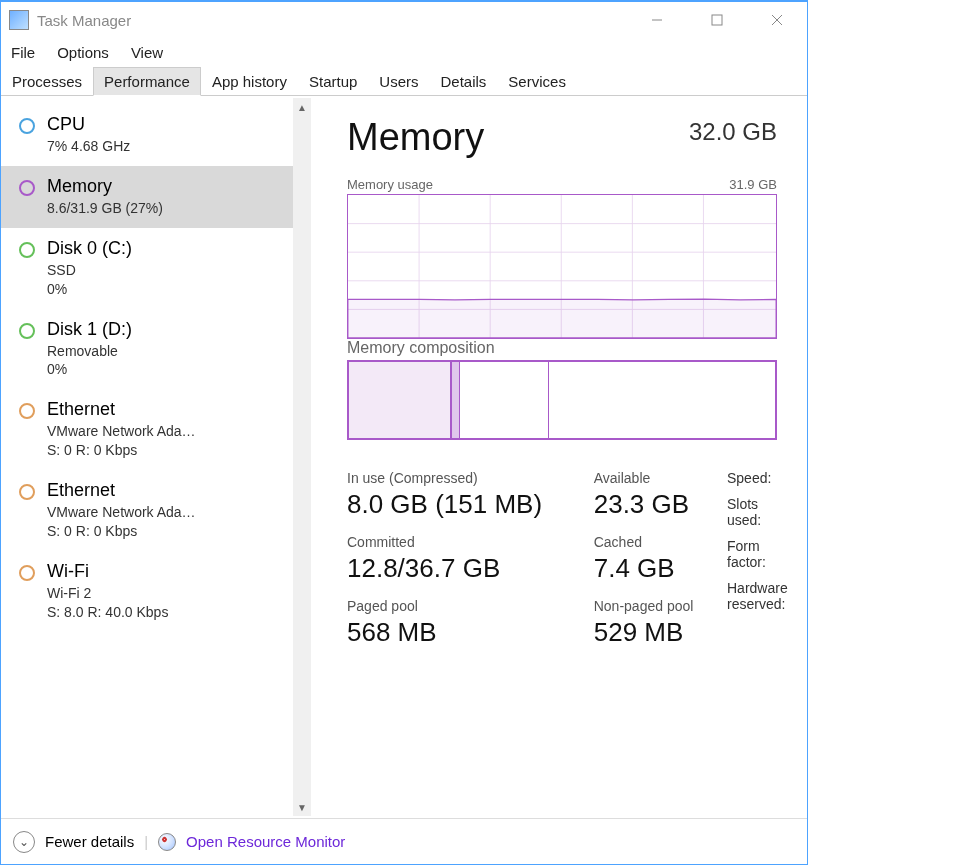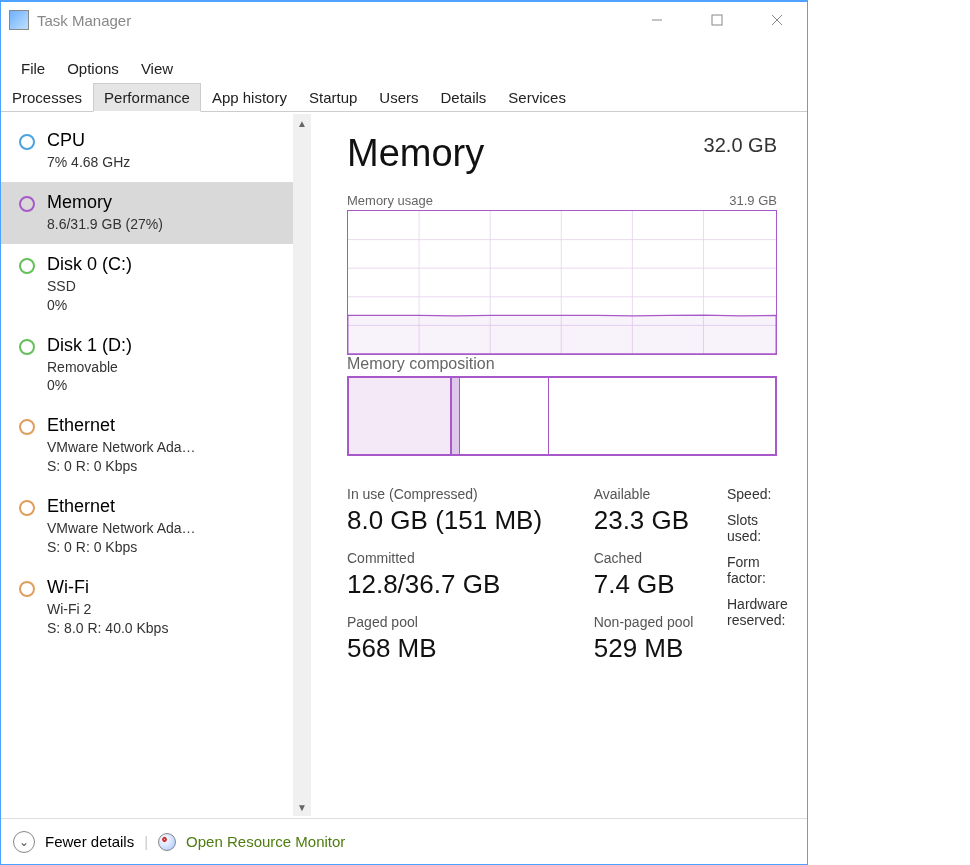--- a/index.html
+++ b/index.html
@@ -5,21 +5,21 @@
   * { box-sizing: border-box; margin: 0; padding: 0; font-family: "Segoe UI", Arial, sans-serif; }
   html, body { width: 970px; height: 865px; overflow: hidden; background: #fff; }
   .window { width: 808px; height: 865px; border: 1px solid #4da3ff; border-top-width: 2px; display: flex; flex-direction: column; position: relative; }
   
   .titlebar { height: 36px; display: flex; align-items: center; padding-left: 8px; color: #888; font-size: 15px; }
   .titlebar .icon { width: 20px; height: 20px; margin-right: 8px; background: linear-gradient(135deg,#6fb0ff,#bfe0ff); border:1px solid #888; }
   .window-controls { position: absolute; top: 0; right: 0; display: flex; }
   .winbtn { width: 60px; height: 36px; display:flex; align-items:center; justify-content:center; color:#888; font-size:16px; }
   .winbtn svg { stroke:#888; }
   
-  .menubar { height: 28px; display:flex; align-items:center; padding-left:16px; gap:14px; font-size:15px; color:#222;margin-top:16px; }
+  .menubar { height: 28px; display:flex; align-items:center; padding-left:6px; gap:14px; font-size:15px; color:#222; }
   .menuitem { padding:2px 4px; }
   
   .tabs { display:flex; border-bottom:1px solid #ccc; font-size:15px; color:#222; height:30px; align-items:flex-end;}
   .tab { padding:5px 10px 5px 10px; border:1px solid transparent; border-bottom:none; position:relative; cursor:default;}
   .tab.active { border:1px solid #ccc; border-bottom:1px solid #fff; background:#e5e5e5; margin-bottom:-1px;}
   
   .body { flex:1; display:flex; position:relative; }
   
   .sidebar-wrap { width:310px; display:flex; flex-direction:column; }
   .sidebar { flex:1; overflow:hidden; position:relative; padding-top:8px;}
@@ -33,21 +33,21 @@
   .si-title { font-size:18px; color:#000; margin-bottom:2px; }
   .si-sub { font-size:14px; color:#333; line-height:1.35; }
   .scrollbar { position:absolute; right:0; top:2px; bottom:2px; width:18px; background:#f0f0f0; }
   .scrollbar .arrow { width:18px; height:18px; display:flex; align-items:center; justify-content:center; color:#666; font-size:10px;}
   .scrollbar .arrow.up{position:absolute;top:0;}
   .scrollbar .arrow.down{position:absolute;bottom:0;}
   
   .main { flex:1; padding:20px 30px 10px 36px; position:relative; overflow:hidden; }
   .header-row { display:flex; justify-content:space-between; align-items:flex-start; margin-bottom:18px;}
   .htitle { font-size:38px; color:#111; }
-  .hcap { font-size:20px; color:#333; margin-top:2px; }
+  .hcap { font-size:24px; color:#333; margin-top:2px; }
   .chart-label-row { display:flex; justify-content:space-between; font-size:13px; color:#666; margin-bottom:2px; }
   .chart-usage { height:145px; border:1px solid #a859c9; position:relative; background:#fff; }
   .chart-usage .grid line{ stroke:#e6d4ee; stroke-width:1; }
   .chart-usage .trace{ stroke:#a859c9; stroke-width:1.3; fill:rgba(168,89,201,0.08);}
   .axis-row { display:flex; justify-content:space-between; font-size:13px; color:#666; margin-top:2px; margin-bottom:14px;}
   .comp-label { font-size:16px; color:#666; margin-bottom:3px; }
   .comp-bar { height:80px; border:2px solid #a859c9; position:relative; display:flex; }
   .comp-seg { height:100%; border-right:1px solid #a859c9; }
   .seg-inuse { background:#f3e9f7; }
   .seg-compressed { background:#e0c7ec; border-left:1px solid #a859c9;}
@@ -60,21 +60,21 @@
   .stat-value { font-size:26px; color:#111; white-space:nowrap; }
   .stat-cell { display:flex; flex-direction:column; gap:3px; }
   .stats-right { flex:1; font-size:14px; color:#333; display:grid; grid-template-columns:auto auto; row-gap:10px; column-gap:14px; align-content:start; }
   .stats-right .rv { text-align:right; white-space:nowrap; overflow:hidden; text-overflow:ellipsis; }
   
   .footer { height:46px; border-top:1px solid #ddd; display:flex; align-items:center; padding-left:12px; gap:10px; font-size:15px; }
   .fdivider { color:#ccc; }
   .circlebtn { width:22px; height:22px; border:1px solid #888; border-radius:50%; display:flex; align-items:center; justify-content:center; color:#555; font-size:12px;}
   .rm-icon { width:18px; height:18px; border-radius:50%; background:radial-gradient(circle at 35% 35%, #fff, #cfe0ff 55%, #9cc0ff); border:1px solid #888; position:relative;}
   .rm-icon::after{content:"";position:absolute;left:3px;top:3px;right:8px;bottom:8px;border:2px solid #c33;border-radius:50%;transform:rotate(45deg);}
-  .link { color:#4d7c0f;text-align:right; }
+  .link { color:#6d28d9;text-align:right; }
 </style>
 </head>
 <body>
 <div class="window">
 
   <div class="titlebar">
     <div class="icon"></div>
     <span>Task Manager</span>
   </div>
   <div class="window-controls">

